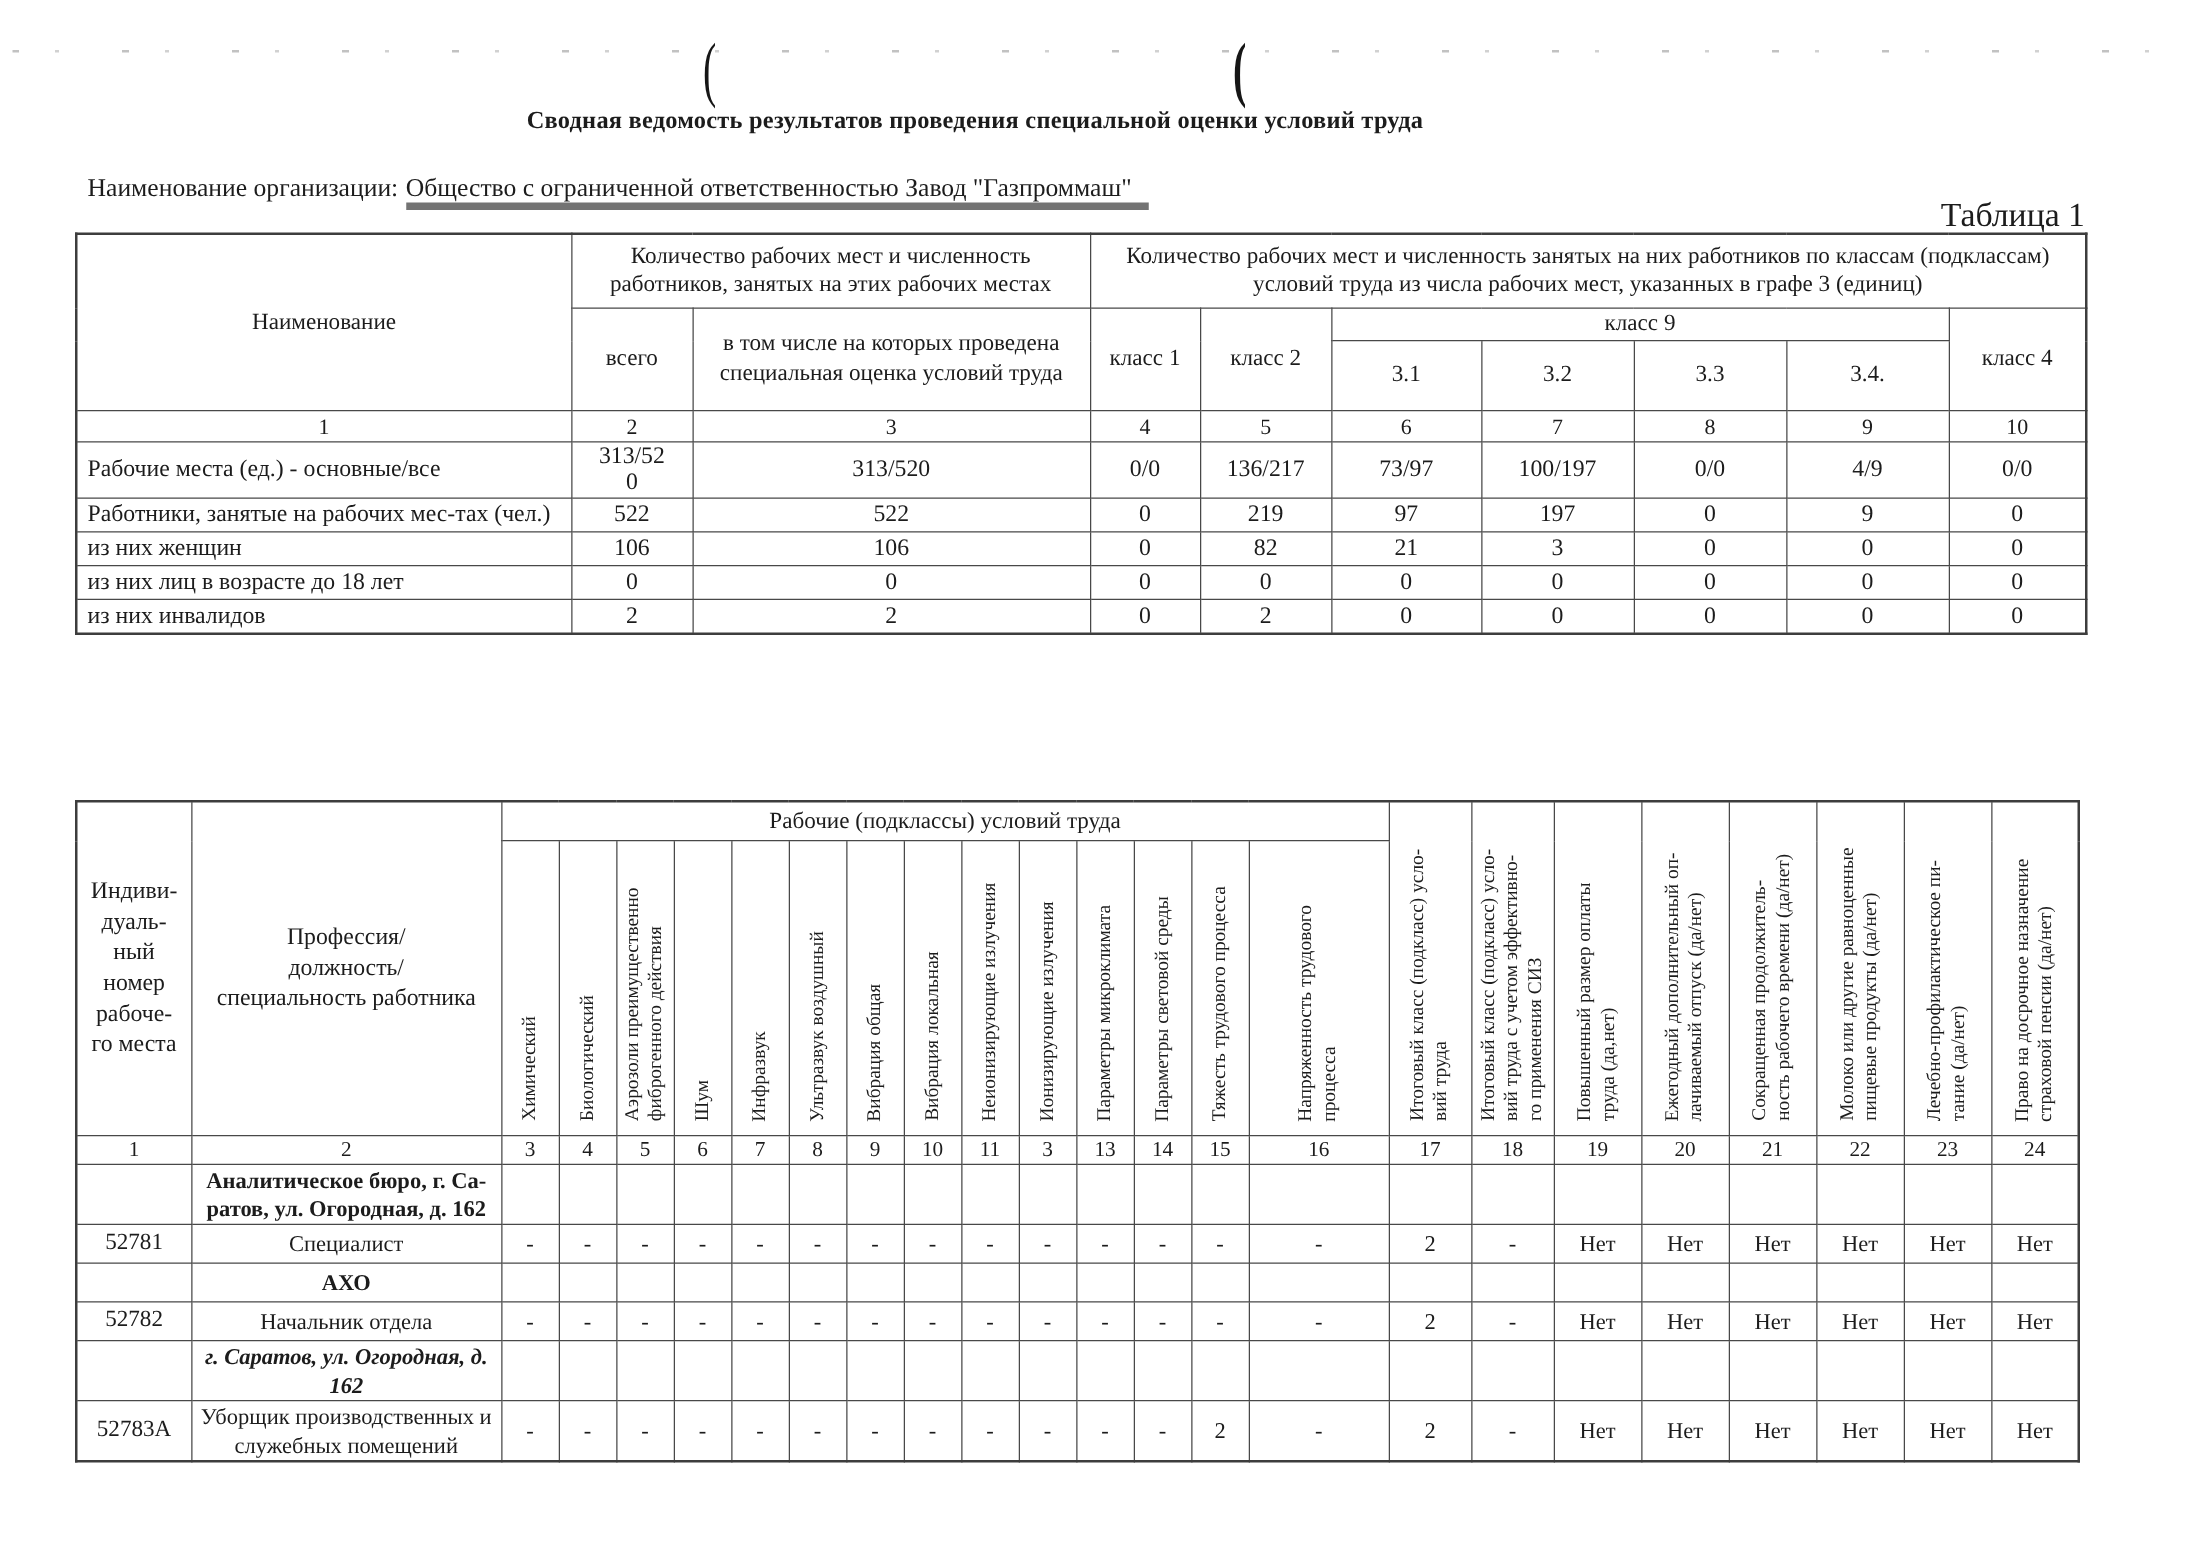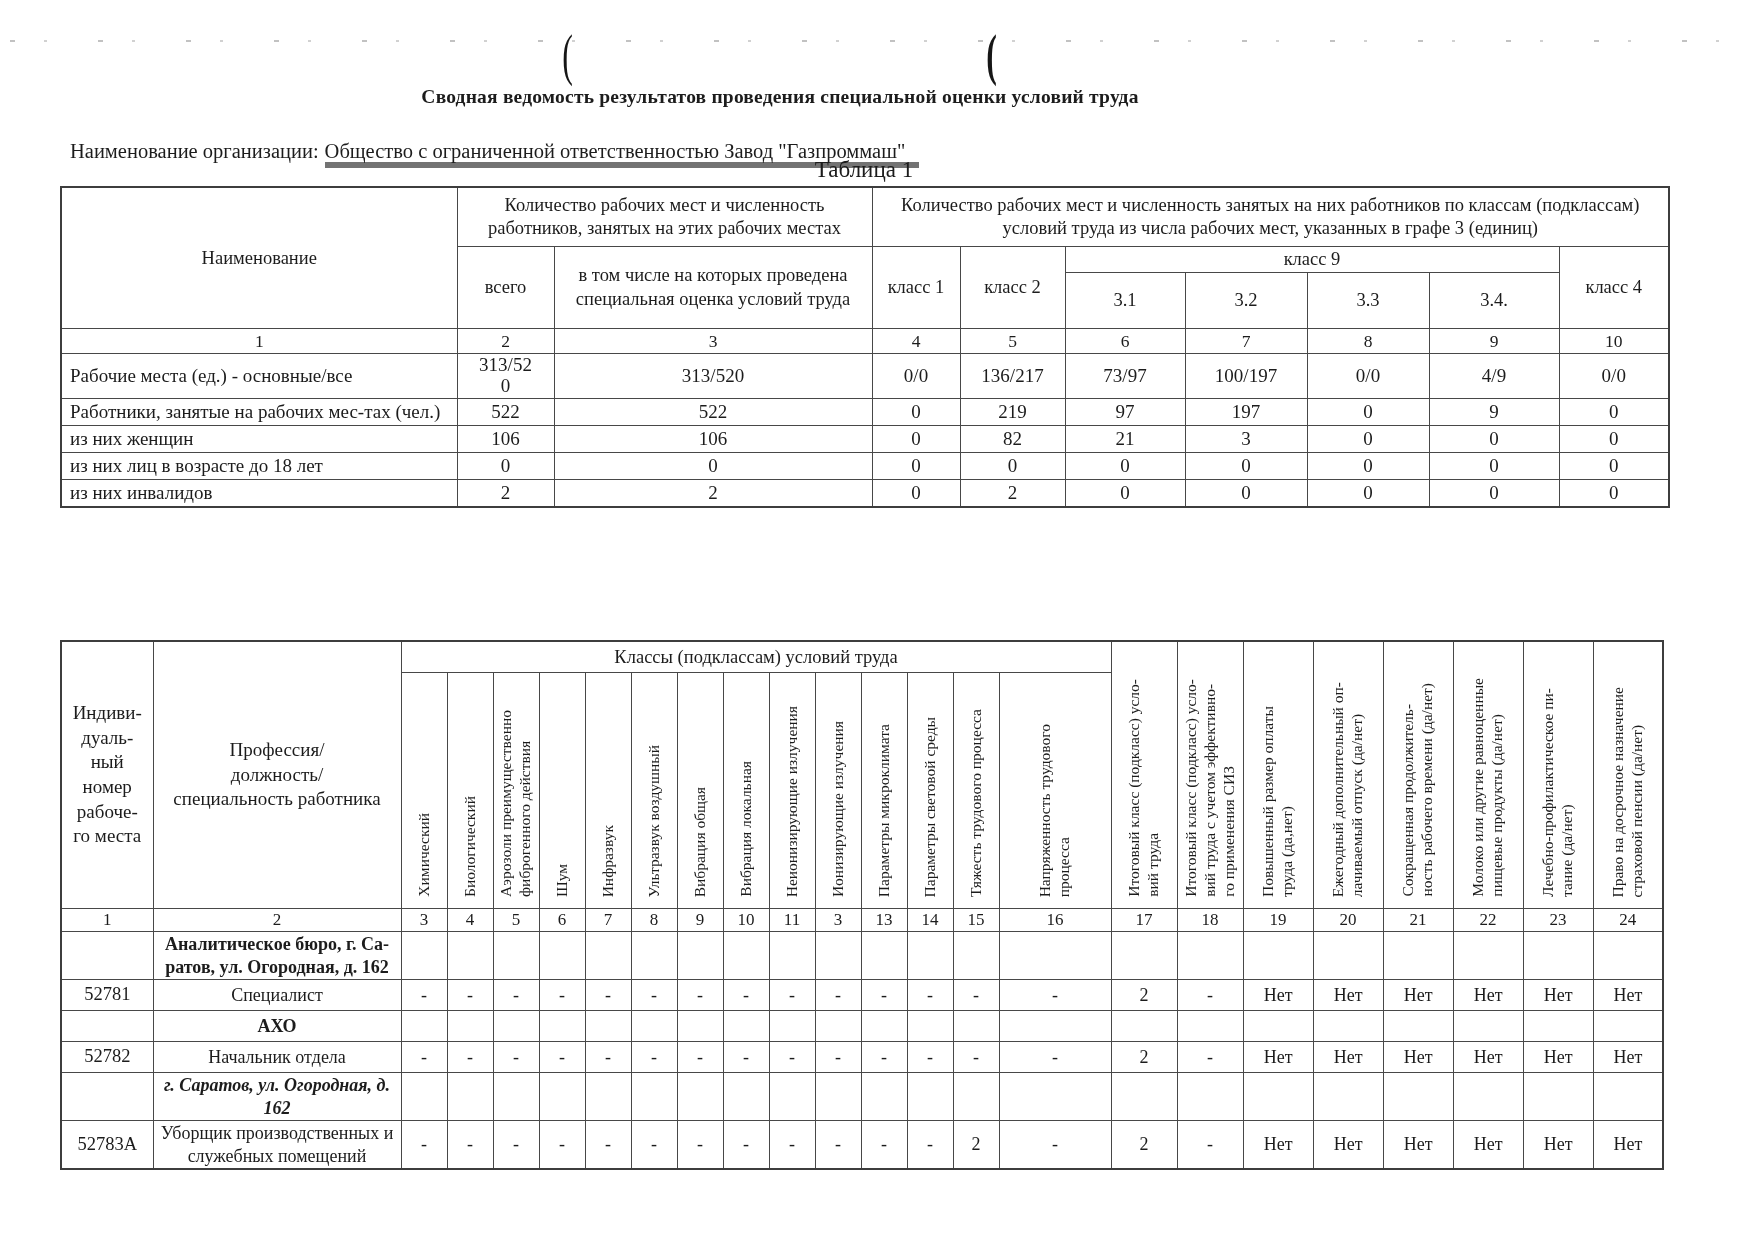--- a/index.html
+++ b/index.html
@@ -11,21 +11,21 @@
   
   .noise-strip{position:absolute;left:10px;top:40px;width:1730px;height:2px;opacity:.45;
     background:repeating-linear-gradient(90deg,#777 0 5px,transparent 5px 34px,#999 34px 37px,transparent 37px 88px);}
   .paren{position:absolute;font-size:58px;line-height:58px;color:#161616;transform:scaleX(.55);font-weight:400;}
   .paren.p2{font-weight:700;}
   
   .doc-title{position:absolute;left:0;top:86px;width:1560px;text-align:center;
     font-weight:bold;font-size:19.5px;letter-spacing:.2px;}
   .org-line{position:absolute;left:70px;top:140px;font-size:20.5px;}
   .org-line .org-value{border-bottom:6px solid #737373;padding-right:14px;margin-left:6px;}
-  .tcap{position:absolute;text-align:center;font-size:23px;}
+  .tcap{position:absolute;text-align:right;font-size:27px;}
   .tcap1{left:60px;width:1608px;top:157px;}
   .tcap2{left:60px;width:1602px;top:626px;margin-top:34px;}
   
   table{border-collapse:collapse;table-layout:fixed;position:absolute;background:#fff;}
   th,td{border:1.5px solid #484848;padding:1px 3px;text-align:center;vertical-align:middle;
     font-weight:normal;overflow:hidden;}
   table{border:2.5px solid #3d3d3d;}
   
   .t1{left:60px;top:186px;width:1608px;font-size:19px;}
   .t1 thead th{font-size:18.5px;line-height:1.25;}
@@ -206,21 +206,21 @@
     <tr id="t2r1">
       <th rowspan="2" class="hdr-id">Индиви-
 дуаль-
 ный
 номер
 рабоче-
 го места</th>
       <th rowspan="2" class="hdr-prof">Профессия/
 должность/
 специальность работника</th>
-      <th colspan="14" class="grp">Классы (подклассам) условий труда</th>
+      <th colspan="14" class="grp">Рабочие (подклассы) условий труда</th>
     <th class="rotc tall" rowspan="2" style="height: 256px;"><div class="rot"><span>Итоговый класс (подкласс) усло-
 вий труда</span></div></th>
         <th class="rotc tall" rowspan="2" style="height: 256px;"><div class="rot"><span>Итоговый класс (подкласс) усло-
 вий труда с учетом эффективно-
 го применения СИЗ</span></div></th>
         <th class="rotc tall" rowspan="2" style="height: 256px;"><div class="rot"><span>Повышенный размер оплаты
 труда (да,нет)</span></div></th>
         <th class="rotc tall" rowspan="2" style="height: 256px;"><div class="rot"><span>Ежегодный дополнительный оп-
 лачиваемый отпуск (да/нет)</span></div></th>
         <th class="rotc tall" rowspan="2" style="height: 256px;"><div class="rot"><span>Сокращенная продолжитель-

